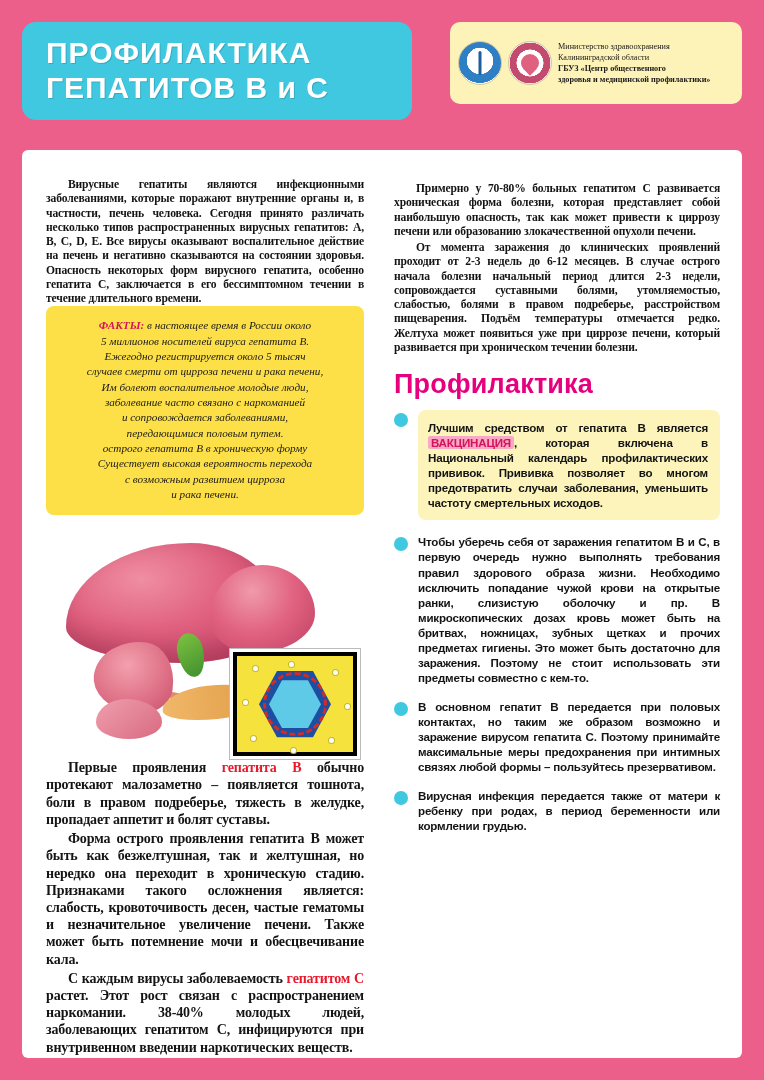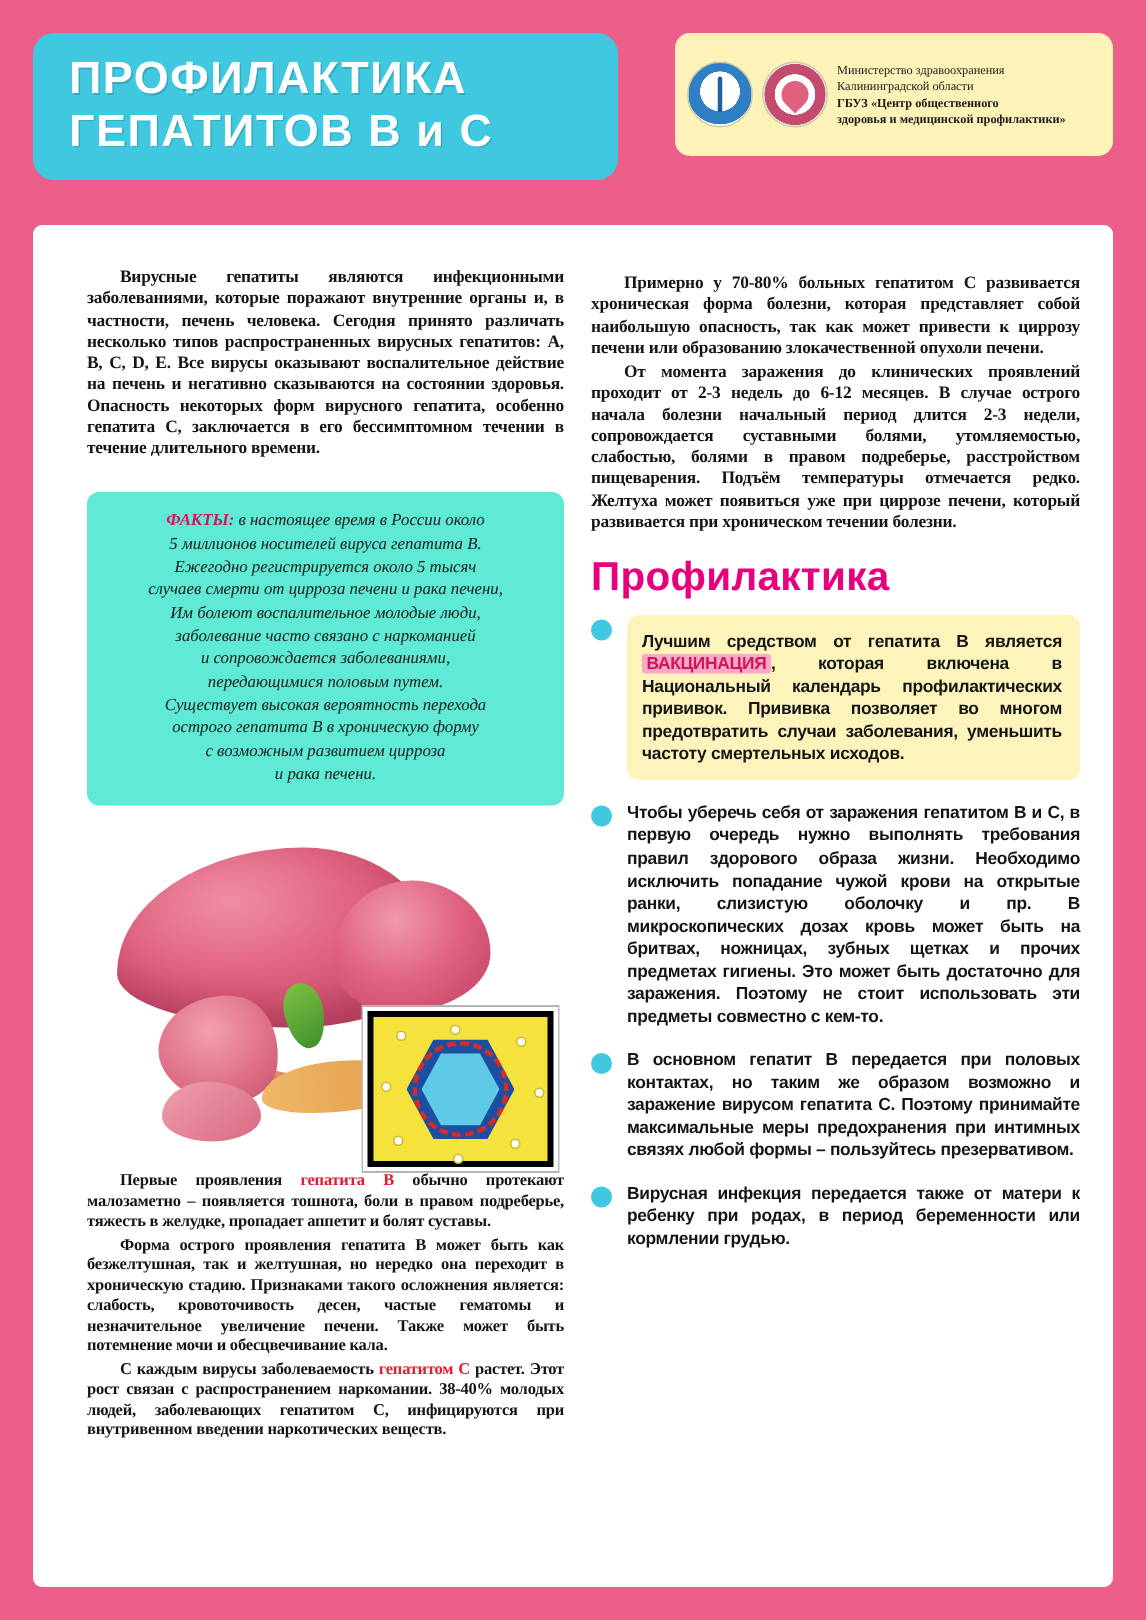--- a/index.html
+++ b/index.html
@@ -120,21 +120,21 @@
     border-radius: 6px;
   }
   .cols {
     position: absolute;
     inset: 0;
     padding: 28px 22px 20px 22px;
     box-sizing: border-box;
   }
   .col-left {
     position: absolute;
-    left: 36px;
+    left: 24px;
     top: 28px;
     width: 318px;
   }
   .col-right {
     position: absolute;
     left: 372px;
     top: 32px;
     width: 326px;
   }
 
@@ -146,22 +146,22 @@
     text-indent: 22px;
     color: #141414;
     font-family: "Liberation Serif", serif;
     font-weight: bold;
     letter-spacing: -0.15px;
   }
   p.body + p.body { margin-top: 2px; }
 
   
   .facts {
-    margin-top: 22px;
-    background: #5eead4;
+    margin-top: 0;
+    background: #fde047;
     border-radius: 8px;
     padding: 12px 14px 14px 14px;
     box-sizing: border-box;
     text-align: center;
     font-style: italic;
     font-size: 11.2px;
     line-height: 1.28;
     color: #1a1a1a;
     font-family: "Liberation Serif", serif;
   }
@@ -306,21 +306,21 @@
   }
   .virus-card .dots i {
     position: absolute;
     width: 5px;
     height: 5px;
     background: #ffffff;
     border-radius: 50%;
     box-shadow: 0 0 0 1px #c9b92c;
   }
 
-  .left-lower p.body { font-size: 11px; }
+  .left-lower p.body { font-size: 14px; }
   .hl-red { color: #e8192c; font-weight: bold; }
 
   
   h2.section {
     margin: 14px 0 10px 0;
     font-family: "Liberation Sans", sans-serif;
     font-weight: bold;
     font-size: 27px;
     color: #e6007e;
     letter-spacing: 0.2px;
@@ -396,22 +396,22 @@
             <span class="lead">ФАКТЫ:</span>
             <span>в настоящее время в России около</span>
           </p>
           <p>5 миллионов носителей вируса гепатита В.</p>
           <p>Ежегодно регистрируется около 5 тысяч</p>
           <p>случаев смерти от цирроза печени и рака печени,</p>
           <p>Им болеют воспалительное молодые люди,</p>
           <p>заболевание часто связано с наркоманией</p>
           <p>и сопровождается заболеваниями,</p>
           <p>передающимися половым путем.</p>
+          <p>острого гепатита В в хроническую форму</p>
           <p>Существует высокая вероятность  перехода</p>
-          <p>острого гепатита В в хроническую форму</p>
           <p>с возможным развитием цирроза</p>
           <p>и рака печени.</p>
         </div>
 
         <div class="liver-wrap">
           <div class="liver">
             <div class="lobe-main"></div>
             <div class="lobe-right"></div>
             <div class="duct"></div>
             <div class="gallbladder"></div>

